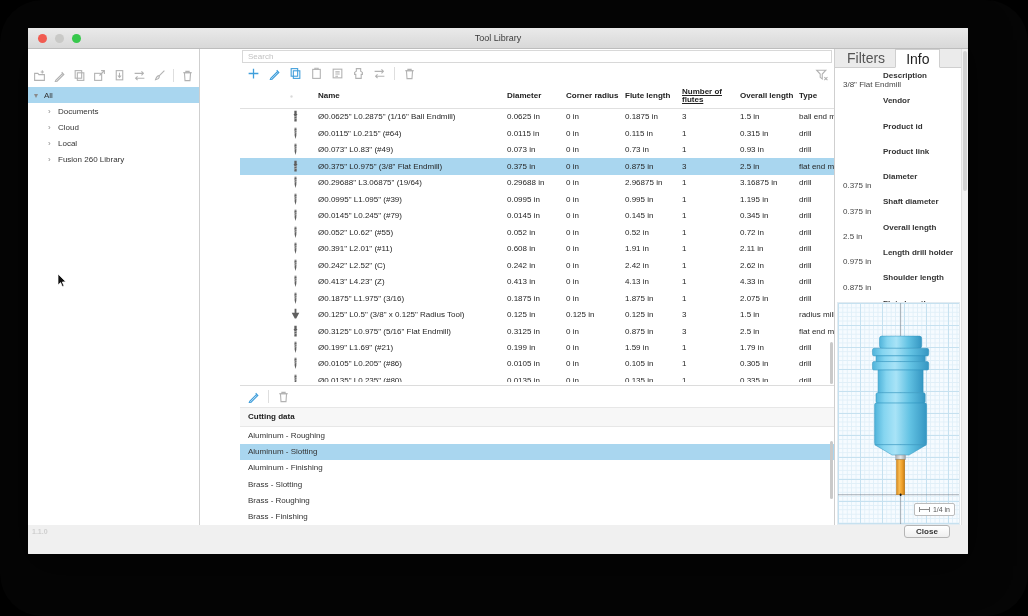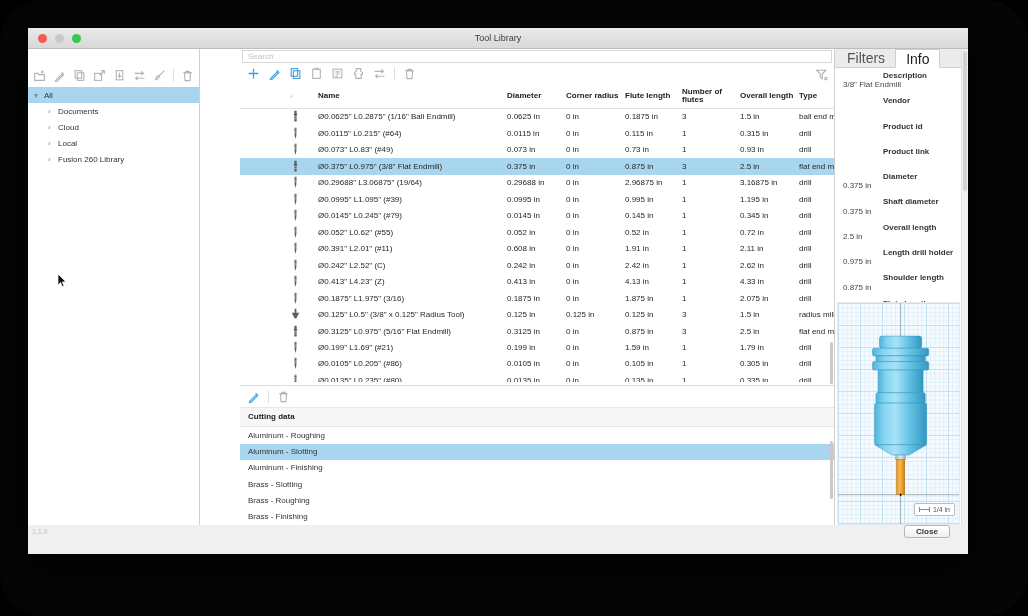--- a/index.html
+++ b/index.html
@@ -34,21 +34,21 @@
   
   .center{flex:0 0 595px;border-right:1px solid #cfcfcf;background:#fff;display:flex;flex-direction:column;position:relative;margin-left:40px;}
   .search{height:13px;margin:1px 2px 0 2px;border:1px solid #d8d8d8;font-size:8px;padding:0 5px;color:#444;
           font-family:"Liberation Sans",sans-serif;outline:none;}
   .search::placeholder{color:#c2c2c2;}
   .ctoolbar{height:23px;display:flex;align-items:center;padding:0 7px;gap:8px;position:relative;}
   .filter-pin{position:absolute;right:6px;top:5px;}
   .grid{display:grid;grid-template-columns:38px 189px 59px 59px 57px 58px 59px 1fr;align-items:center;padding-left:40px;}
   .thead{height:24px;border-bottom:1px solid #e0e0e0;font-size:8px;font-weight:bold;color:#222;}
   .th{white-space:nowrap;line-height:1.05;}
-  .thead > :nth-child(6){white-space:normal;width:50px;}
+  .thead > :nth-child(6){white-space:normal;width:50px;text-decoration:underline;}
   .gear-cell{padding-left:10px;display:flex;}
   .rows{height:280px;overflow:hidden;}
   .trow{height:16.47px;font-size:8px;color:#262626;}
   .trow.selected{background:#a9d6ef;}
   .cell{white-space:nowrap;overflow:hidden;}
   .cell-icon{padding-left:11px;display:flex;color:#5f5f5f;}
   .cell-icon svg{width:9px;height:13px;}
   .gap3{height:3px;}
   .subbar{border-top:1px solid #dcdcdc;height:22px;display:flex;align-items:center;padding:0 7px;gap:8px;}
   .cut-head{height:21px;display:flex;align-items:center;padding:0 8px;font-size:8px;font-weight:bold;color:#222;

